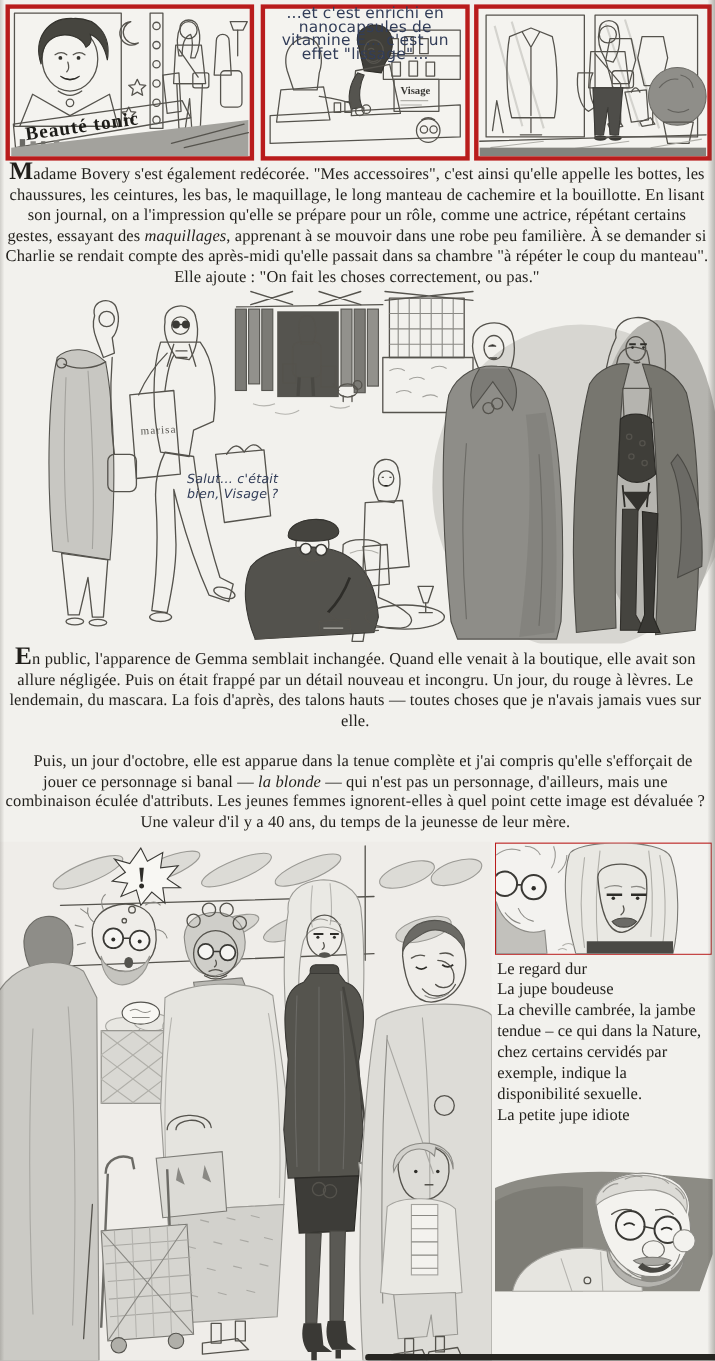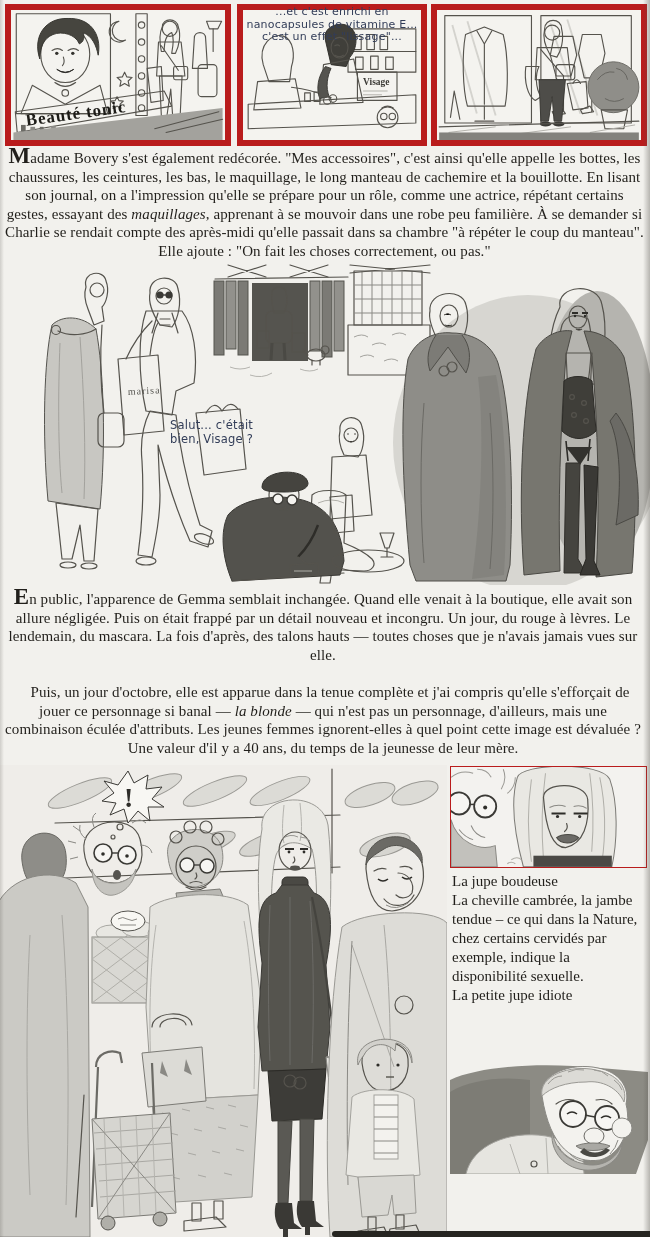--- a/index.html
+++ b/index.html
@@ -6,29 +6,29 @@
   #page{position:relative;width:650px;height:1237px;margin:0 auto;overflow:hidden;
         background:#f2f1ed;font-family:"Liberation Serif",serif;color:#211f1b;}
   
   .edge-right{position:absolute;right:0;top:0;width:7px;height:100%;
      background:linear-gradient(to left,rgba(85,82,76,.38),rgba(85,82,76,0));}
   .edge-left{position:absolute;left:0;top:0;width:4px;height:100%;
      background:linear-gradient(to right,rgba(85,82,76,.22),rgba(85,82,76,0));}
   .edge-bottom-bar{position:absolute;left:332px;top:1231px;width:318px;height:6px;
      background:#262521;border-radius:3px 0 0 3px;}
   
-  .panel{position:absolute;border:6px solid #b91c1c;background:#f4f3ef;box-sizing:border-box;}
+  .panel{position:absolute;border:4px solid #b91c1c;background:#f4f3ef;box-sizing:border-box;}
   .panel svg{display:block;width:100%;height:100%;}
   
   .bodytext{position:absolute;font-size:15px;line-height:18.6px;letter-spacing:.1px;text-align:center;font-family:Liberation Serif, serif;}
   .dropcap{font-weight:bold;font-size:23px;line-height:14px;}
   .bodytext i{font-style:italic;}
   
   .hand{position:absolute;font-family:"DejaVu Sans",sans-serif;color:#323d58;
-        font-size:11px;line-height:12.5px;letter-spacing:.2px;}
+        font-size:14px;line-height:12.5px;letter-spacing:.2px;}
   .hand.big{font-size:11.5px;line-height:13.5px;}
   
   .rightcol-text{position:absolute;font-size:15px;line-height:19px;}
   .rightcol-text div{margin:0;}
   svg text{font-family:"Liberation Serif",serif;}
   .sk{stroke:#55534d;stroke-width:1.2;fill:none;stroke-linecap:round;stroke-linejoin:round;}
 </style>
 </head>
 <body>
 
@@ -317,21 +317,21 @@
         <circle cx="584" cy="140" r="2.4" class="sk"></circle>
       <circle cx="574" cy="152" r="2.4" class="sk"></circle>
         <circle cx="586" cy="158" r="2.4" class="sk"></circle>
       <path d="M566 178 L568 198 M590 176 L588 198" stroke="#2c2b27" stroke-width="1.6"></path>
       <path d="M566 184 L592 184 L580 202 Z" fill="#33322e"></path>
       <path d="M566 200 L580 200 L578 296 L586 310 L564 310 Z" fill="#45443f" stroke="#312f2b"></path>
       <path d="M584 202 L598 204 L594 298 L600 312 L580 312 L586 296 Z" fill="#3a3935" stroke="#282723"></path>
     </g>
   </svg>
 
-  <div class="hand big" style="left:170px;top:419px;width:150px;">
+  <div class="hand big" style="left:170px;top:429px;width:150px;font-style:italic;">
     <div>Salut... c'était</div>
     <div>bien, Visage ?</div>
   </div>
 
   <p class="bodytext" style="left:3px;top:590px;width:640px;margin:0;"><span class="dropcap">E</span><span>n public, l'apparence de Gemma semblait inchangée. Quand elle venait à la boutique, elle avait son allure négligée. Puis on était frappé par un détail nouveau et incongru. Un jour, du rouge à lèvres. Le lendemain, du mascara. La fois d'après, des talons hauts — toutes choses que je n'avais jamais vues sur elle.</span></p>
 
   <p class="bodytext" style="left:3px;top:683px;width:640px;margin:0;text-indent:14px;"><span>Puis, un jour d'octobre, elle est apparue dans la tenue complète et j'ai compris qu'elle s'efforçait de jouer ce personnage si banal — </span><i>la blonde</i><span> — qui n'est pas un personnage, d'ailleurs, mais une combinaison éculée d'attributs. Les jeunes femmes ignorent-elles à quel point cette image est dévaluée ? Une valeur d'il y a 40 ans, du temps de la jeunesse de leur mère.</span></p>
 
   <svg style="position:absolute;left:0;top:765px;" width="447" height="472" viewBox="0 0 447 472">
     <rect x="0" y="0" width="447" height="472" fill="#efede9"></rect>
@@ -498,20 +498,21 @@
           <circle cx="128" cy="49" r="1.6" fill="#2e2d29"></circle>
         <path d="M115 56 q2 5 -2 8" class="sk"></path>
         <path d="M105 70 C111 66 122 66 127 70 C122 77 109 77 105 70 Z" fill="#6b6a66" stroke="#4a4944"></path>
         <rect x="82" y="88" width="78" height="11" fill="#4a4945"></rect>
         <path d="M60 92 q6 -4 10 0 M56 96 q4 -3 8 0" stroke="#b0afa9" fill="none"></path>
       </g>
     </svg>
   </div>
 
   <div class="rightcol-text" style="left:452px;top:872px;width:194px;">
+    <div>Le regard dur</div>
     <div>La jupe boudeuse</div>
     <div>La cheville cambrée, la jambe tendue – ce qui dans la Nature, chez certains cervidés par exemple, indique la disponibilité sexuelle.</div>
     <div>La petite jupe idiote</div>
   </div>
 
   <svg style="position:absolute;left:450px;top:1062px;" width="198" height="112" viewBox="0 0 198 112">
     <rect x="0" y="0" width="198" height="112" fill="#f2f1ed"></rect>
     <g>
       <path d="M0 18 C30 4 90 0 150 6 L198 10 L198 78 L186 112 L0 112 Z" fill="#8c8b84"></path>
       <path d="M0 30 C20 18 50 14 80 18 L80 112 L0 112 Z" fill="#7d7c75"></path>

